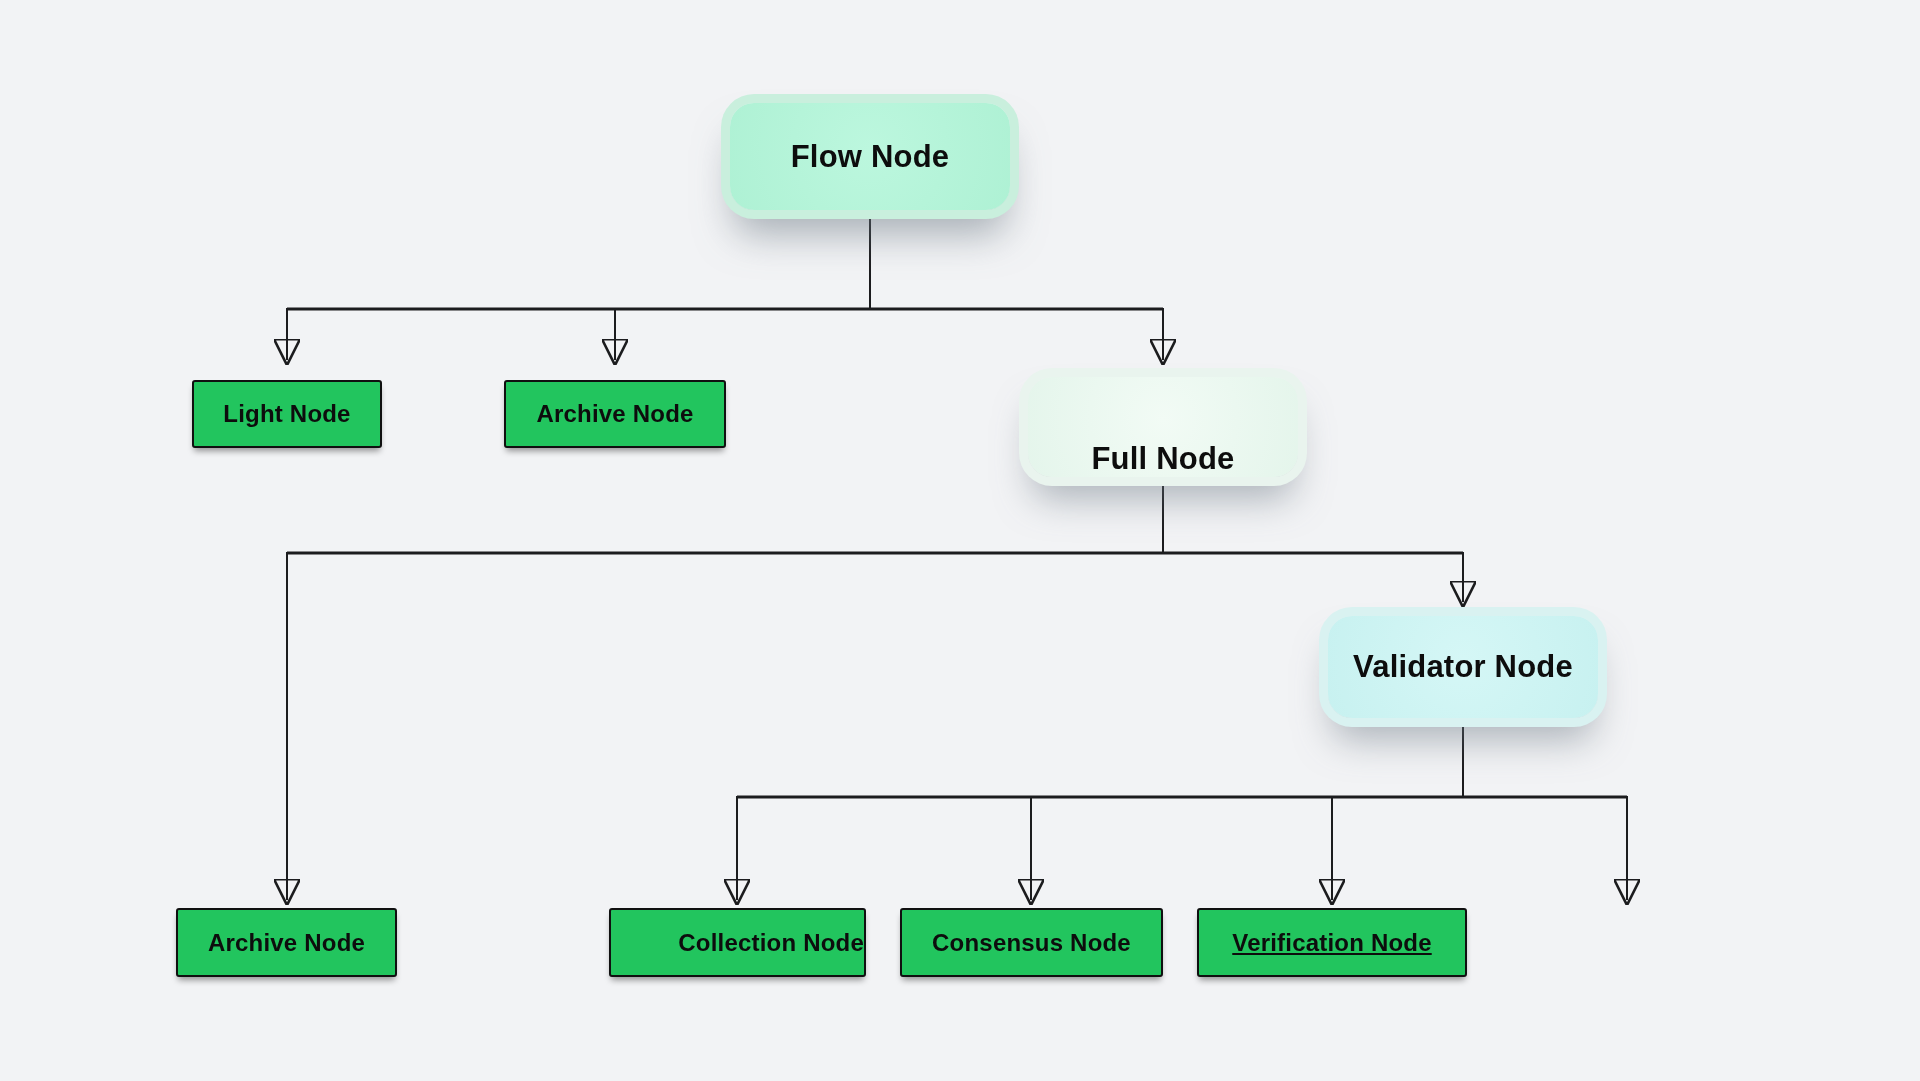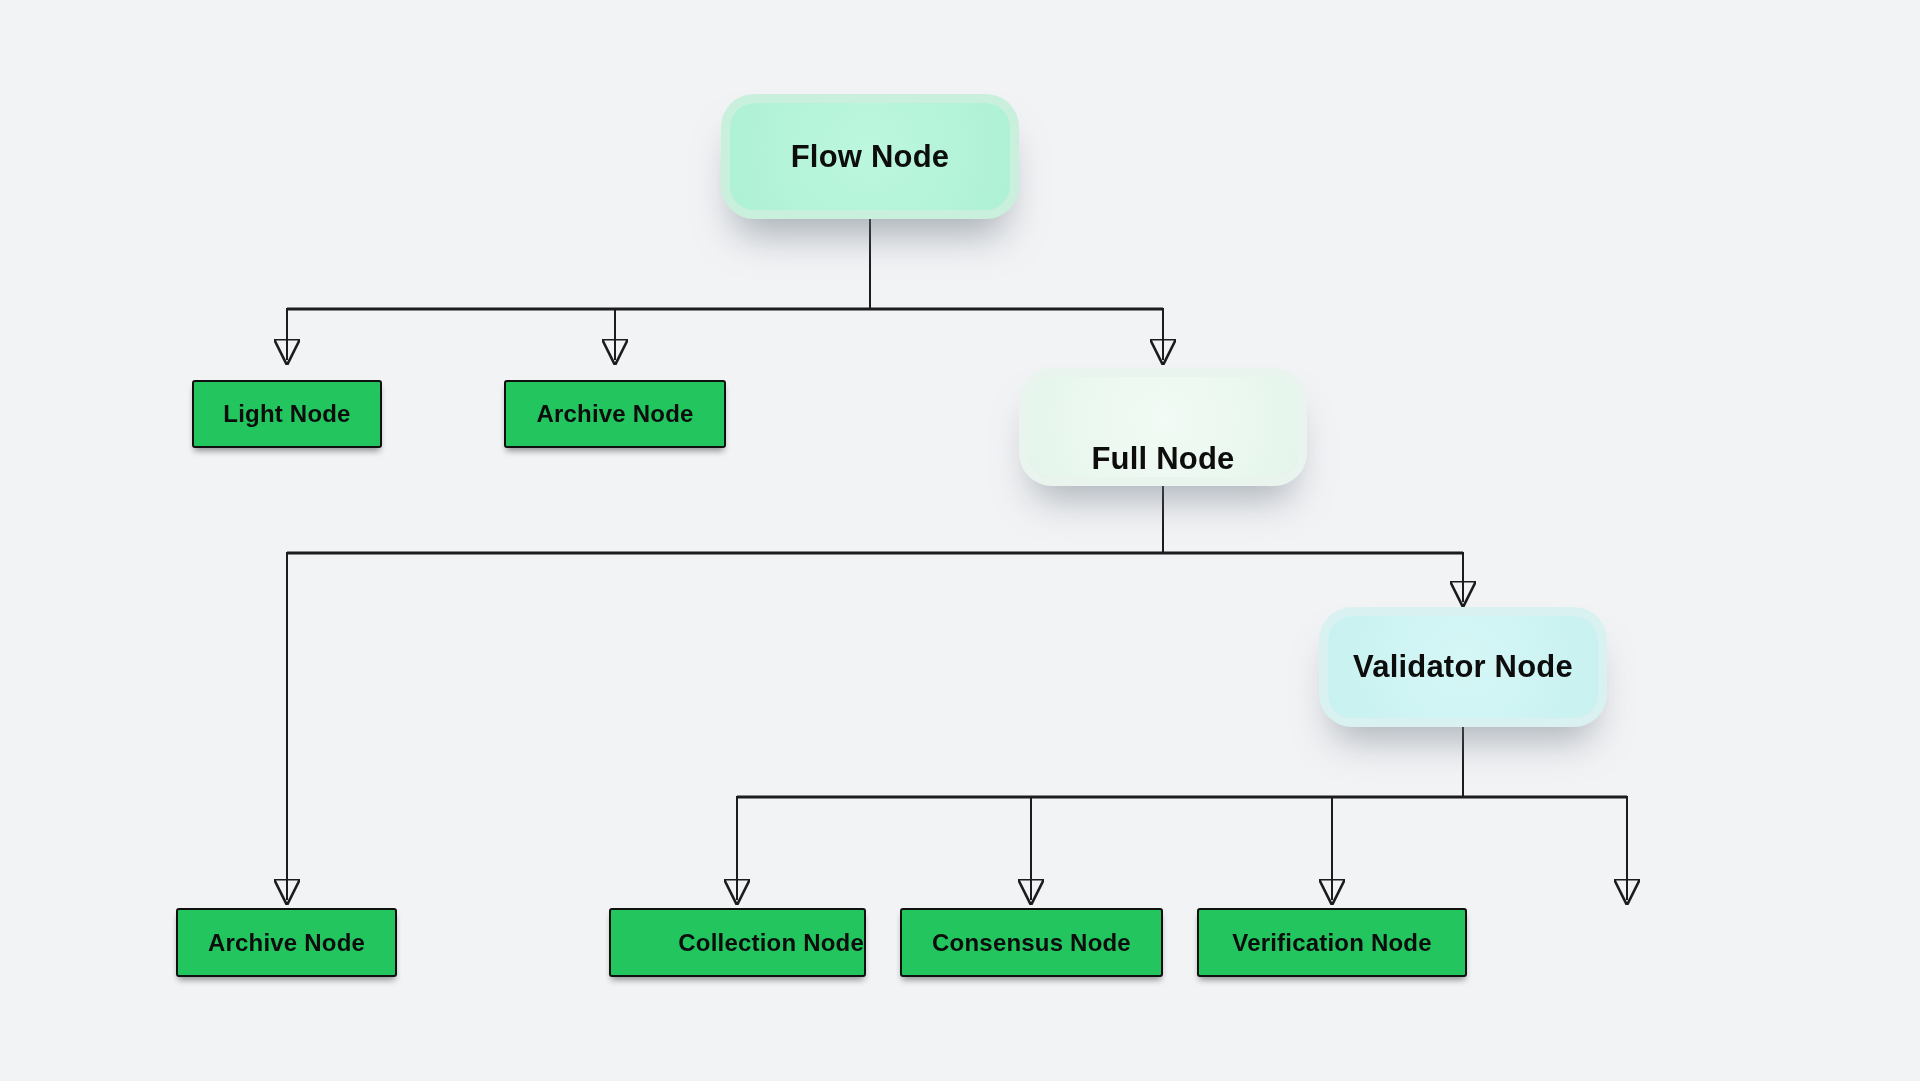--- a/index.html
+++ b/index.html
@@ -67,21 +67,21 @@
   .n-validator {
     left: 1328px; top: 616px; width: 270px; height: 102px;
     background: radial-gradient(circle at 50% 42%, #d5f7f6, #c7f1f0);
     box-shadow: 0 0 0 9px #d9f2f1, 0 26px 36px -4px rgba(108,120,132,0.50);
   }
   .n-light        { left: 192px;  top: 380px; width: 190px; height: 68px; }
   .n-archive      { left: 504px;  top: 380px; width: 222px; height: 68px; }
   .n-access       { left: 176px;  top: 908px; width: 221px; height: 69px; }
   .n-collection   { left: 609px;  top: 908px; width: 257px; height: 69px; justify-content: flex-end; }
   .n-consensus    { left: 900px;  top: 908px; width: 263px; height: 69px; align-items: center; }
-  .n-verification { left: 1197px; top: 908px; width: 270px; height: 69px; }
+  .n-verification { left: 1197px; top: 908px; width: 270px; height: 69px; text-decoration: underline; }
   .n-execution    { left: 1500px; top: 908px; width: 254px; height: 69px; }
 </style>
 </head>
 <body>
 
 <div class="stage">
 
   <svg class="wires" viewBox="0 0 1920 1081" aria-hidden="true">
     <defs>
       <marker id="arrow" viewBox="0 0 10 10" refX="8" refY="5" markerWidth="13" markerHeight="13" orient="auto-start-reverse">

